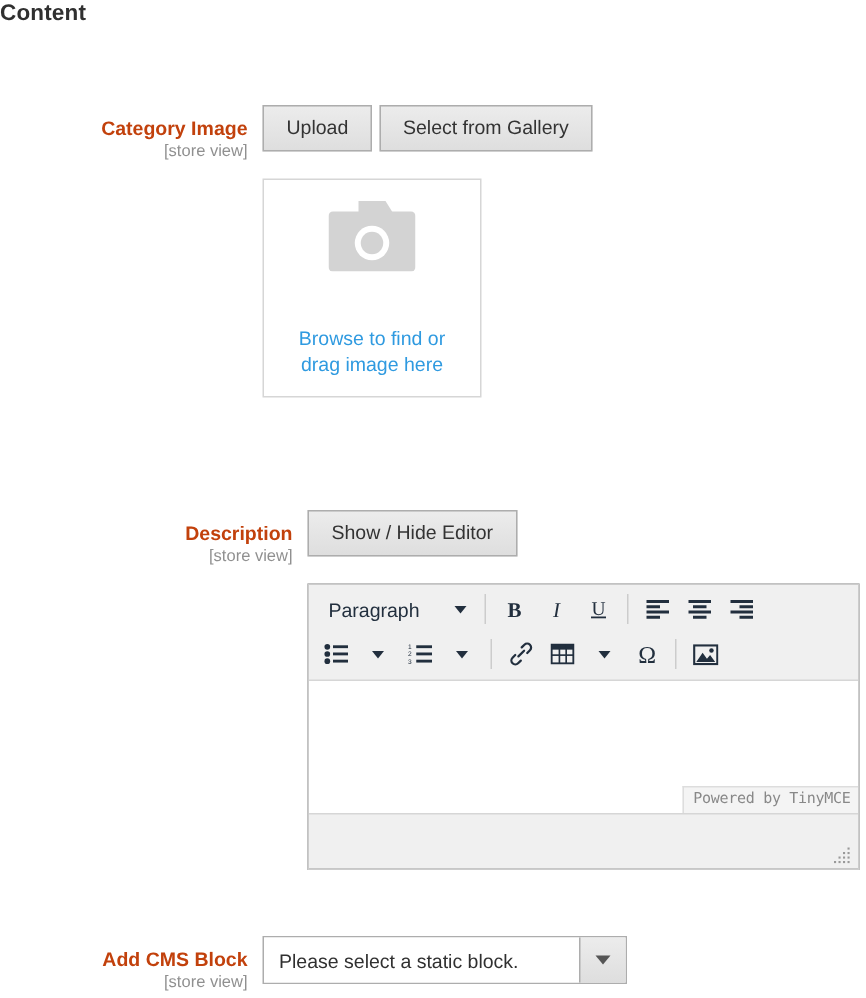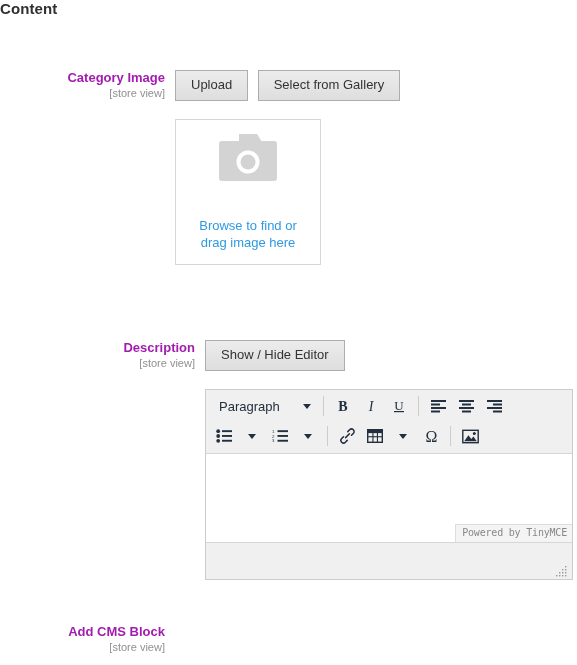--- a/index.html
+++ b/index.html
@@ -39,22 +39,23 @@
     width: 175px;
     text-align: right;
     padding-right: 10px;
     box-sizing: border-box;
     flex: 0 0 175px;
   }
   .field-label .lbl {
     display: block;
     font-size: 13px;
     font-weight: bold;
-    color: #a21caf;
+    color: #c2410c;
     line-height: 15px;
+    margin-top: 8px;
   }
   .field-label .scope {
     display: block;
     font-size: 11px;
     color: #909090;
     line-height: 14px;
     margin-top: 1px;
     font-weight: normal;
   }
   .field-control {
@@ -69,21 +70,21 @@
     border: 1px solid #adadad;
     color: #333333;
     font-size: 13px;
     font-family: "Liberation Sans", sans-serif;
     padding: 6px 15px 7px 15px;
     line-height: 16px;
     cursor: pointer;
     border-radius: 0;
     vertical-align: top;
   }
-  .btn + .btn { margin-left: 5px; }
+  .btn + .btn { }
 
   .note {
     font-size: 12px;
     color: #303030;
     margin-top: 11px;
     line-height: 16px;
   }
 
   
   .dropzone {
@@ -444,15 +445,23 @@
 
       </div>
     </div>
   </div>
 
   <div class="field-row" style="left:0px; top:624px; width:577px;">
     <div class="field-label">
       <span class="lbl">Add CMS Block</span>
       <span class="scope">[store view]</span>
     </div>
+    <div class="field-control">
+      <div class="select-wrap">
+        <div class="select-value">Please select a static block.</div>
+        <div class="select-arrow">
+          <i></i>
+        </div>
+      </div>
+    </div>
   </div>
 
 </div>
 
 </body></html>

